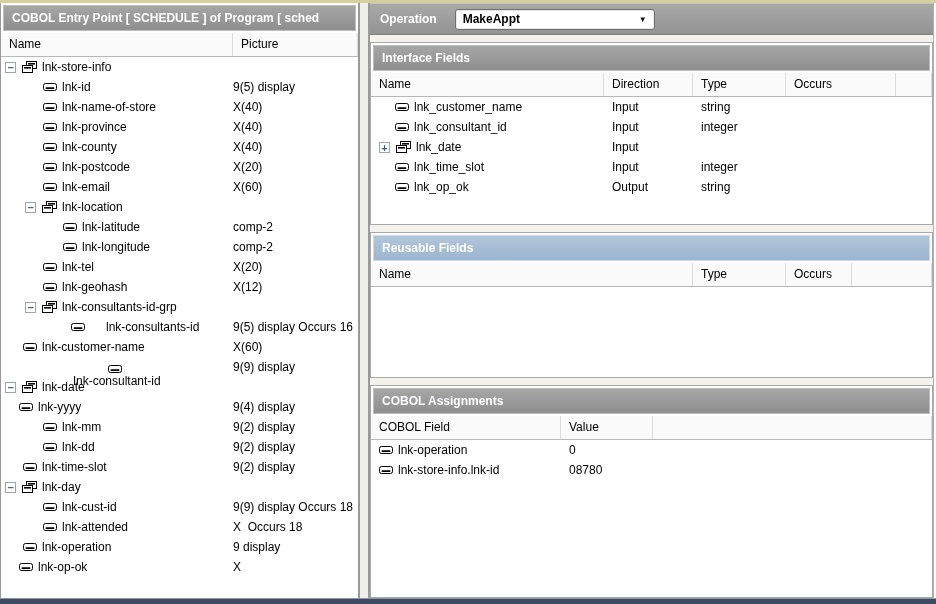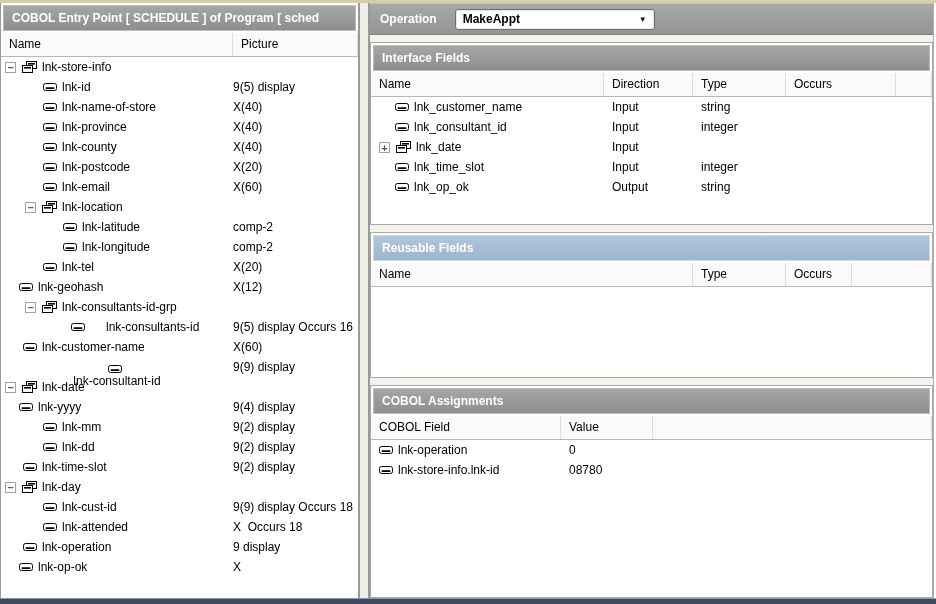--- a/index.html
+++ b/index.html
@@ -233,21 +233,21 @@
               <svg width="15" height="9" viewBox="0 0 15 9">
                 <rect x="0.5" y="0.5" width="13" height="7" rx="2" fill="#fff" stroke="#000"></rect>
                 <rect x="2.5" y="4.3" width="9" height="1.8" rx="0.8" fill="#000"></rect>
               </svg>
             </span>
             <span class="tlabel">lnk-tel</span>
           </div>
           <div class="tpic">X(20)</div>
         </div>
         <div class="trow">
-          <div class="tname" style="">
+          <div class="tname" style="padding-left: 24px;">
             <span class="leafpad"></span>
             <span class="licon">
               <svg width="15" height="9" viewBox="0 0 15 9">
                 <rect x="0.5" y="0.5" width="13" height="7" rx="2" fill="#fff" stroke="#000"></rect>
                 <rect x="2.5" y="4.3" width="9" height="1.8" rx="0.8" fill="#000"></rect>
               </svg>
             </span>
             <span class="tlabel">lnk-geohash</span>
           </div>
           <div class="tpic">X(12)</div>

